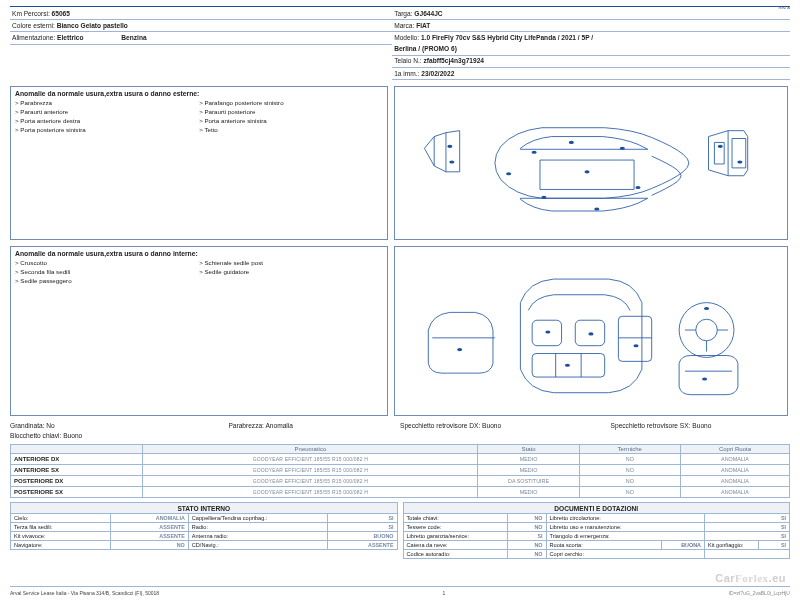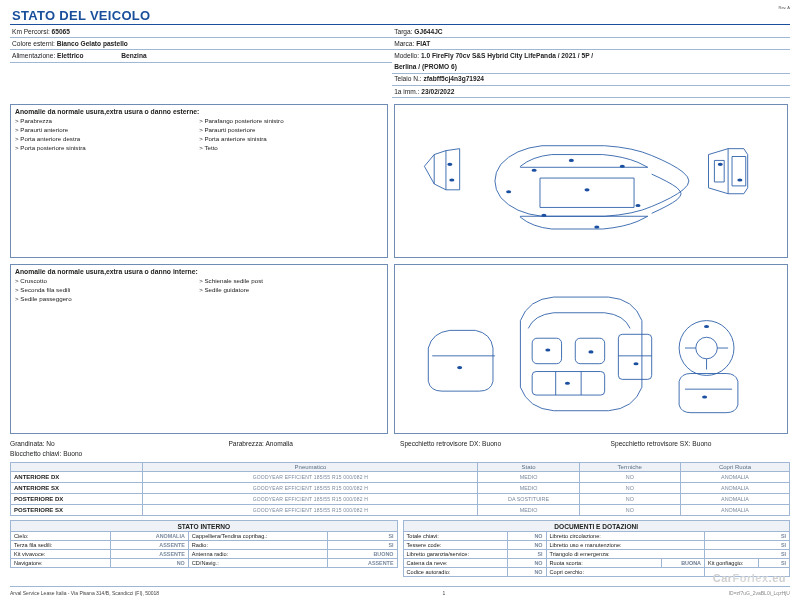--- a/index.html
+++ b/index.html
@@ -226,30 +226,29 @@
   }
   .watermark {
     position: absolute;
     right: 14px;
     bottom: 16px;
     font-size: 11px;
     color: #cfcfcf;
     font-weight: bold;
     letter-spacing: .5px;
   }
-  .watermark .accent { color: #d8d8d8; }
+  .watermark .accent { color: #d8d8d8; font-family: Liberation Serif, serif; }
 </style>
 </head>
 <body>
 
 <div class="page">
 
   <div class="rev">Rev. A</div>
 
-  <div class="doc-title">STATO DEL VEICOLO</div>
   <div class="rule"></div>
 
   <div class="hdr">
     <div class="hdr-left">
       <div class="hdr-row">
         <span class="lbl">Km Percorsi:</span>
         <span class="val">65065</span>
       </div>
       <div class="hdr-row">
         <span class="lbl">Colore esterni:</span>

